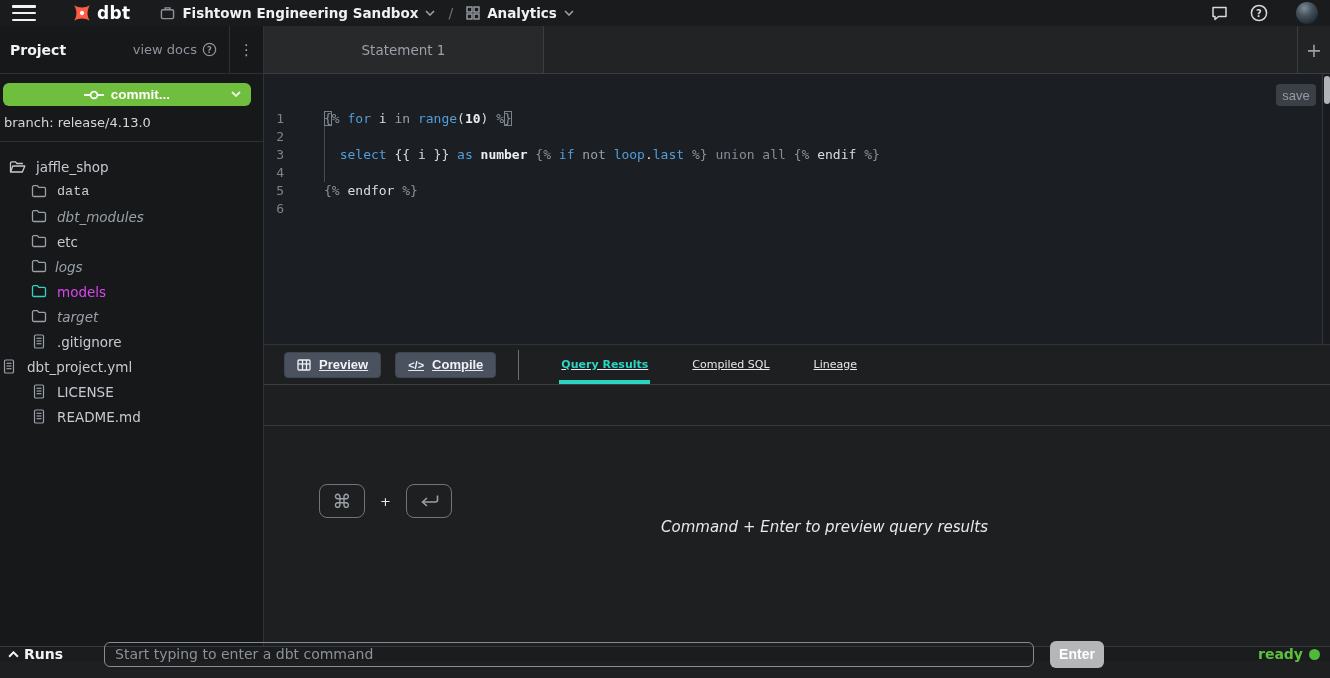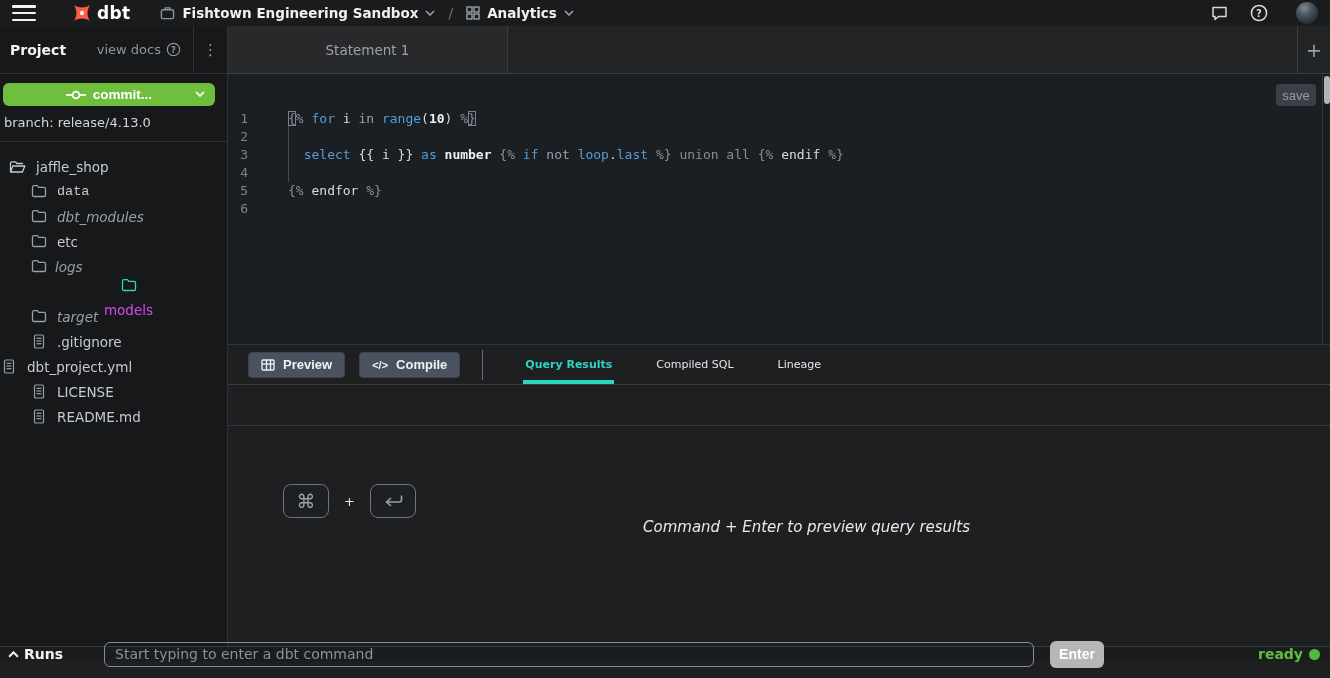--- a/index.html
+++ b/index.html
@@ -15,37 +15,37 @@
   .logo-text { color:#fff; font-weight:800; font-size:17px; letter-spacing:.3px; margin-left:3px; }
   .crumb { display:flex; align-items:center; margin-left:30px; gap:7px; }
   .crumb-label { color:#f0f1f3; font-weight:700; font-size:13.5px; }
   .slash { color:#6d737a; font-size:14px; margin:0 13px; }
   .topbar-right { margin-left:auto; display:flex; align-items:center; gap:22px; }
   .avatar { width:22px; height:22px; border-radius:50%; margin-left:6px;
             background:radial-gradient(circle at 38% 28%, #7d8b96 0%, #45525c 38%, #232e37 75%, #141c22 100%); }
 
   
   .content { display:flex; height:620px; }
-  .sidebar { width:228px; background:#16181a; border-right:1px solid #2f3336; display:flex; flex-direction:column; }
+  .sidebar { width:264px; background:#16181a; border-right:1px solid #2f3336; display:flex; flex-direction:column; }
   .main { flex:1; display:flex; flex-direction:column; min-width:0; }
 
   
   .side-head { height:48px; display:flex; align-items:center; padding:0 0 0 10px; border-bottom:1px solid #2c2f33; }
   .side-title { font-weight:700; font-size:14px; color:#f2f3f5; }
   .viewdocs { margin-left:auto; display:flex; align-items:center; gap:5px; color:#8f959c; font-size:13px; cursor:pointer; }
   .side-kebab { width:34px; align-self:stretch; border-left:1px solid #2c2f33; margin-left:12px; display:flex; align-items:center; justify-content:center; color:#9aa0a7; font-size:15px; cursor:pointer; }
   .commit-wrap { padding:9px 12px 0 3px; }
   .commit-btn { height:23px; width:100%; background:#6fbe3e; border:none; border-radius:6px; color:#fff; font-weight:700; font-size:13.5px;
                 display:flex; align-items:center; justify-content:center; gap:7px; cursor:pointer; position:relative; }
   .commit-btn .chev { position:absolute; right:10px; top:8px; }
   .branch-row { padding:9px 10px 11px 4px; font-size:13px; color:#d3d7db; border-bottom:1px solid #2c2f33; }
   .tree { padding-top:12px; }
   .tree-row { height:25px; display:flex; align-items:center; gap:10px; cursor:pointer; color:#c6cad0; font-size:13.5px; }
   .tree-row.italic { font-style:italic; color:#9aa0a8; }
-  .tree-row.active { color:#d946ef;flex-direction:column; }
+  .tree-row.active { color:#d946ef; }
   .tree-row.active svg { stroke:#2fd5c2 !important; }
   .tree-icon { width:17px; display:flex; justify-content:center; }
 
   
   .tabbar { height:48px; background:#222325; border-bottom:1px solid #3a3d41; display:flex; position:relative; }
   .etab { width:280px; background:#28292b; border-right:1px solid #3a3d41; display:flex; align-items:center; justify-content:center;
           color:#9ba1a8; font-size:13.5px; cursor:pointer; }
   .plus-btn { position:absolute; right:0; top:0; bottom:0; width:33px; border-left:1px solid #3a3d41; display:flex; align-items:center; justify-content:center;
               color:#9aa0a6; font-size:19px; cursor:pointer; }
 
@@ -58,21 +58,21 @@
   .ln { width:36px; text-align:right; padding-right:16px; color:#7d838b; flex:none; user-select:none; }
   .lc { white-space:pre; color:#d9dde2; padding-left:24px; }
   .tok.k { color:#539dd8; } .tok.j { color:#8a9099; } .tok.p { color:#d9dde2; }
   .tok.pb { color:#eceff2; font-weight:700; } .tok.o { color:#95a0ac; } .tok.m { color:#868d96; }
   .tok.b { outline:1px solid #7c828b; outline-offset:-1px; }
   .indent-guide { position:absolute; left:60px; top:52px; height:56px; width:1px; background:#454b52; }
   .ed-scrollbar { position:absolute; right:0; top:0; bottom:0; width:8px; background:#191b1e; border-left:1px solid #33373c; }
   .ed-thumb { position:absolute; top:2px; left:1px; width:6px; height:28px; background:#b0b3b7; border-radius:3px; }
 
   
-  .toolbar { height:40px; background:#1e1f21; border-bottom:1px solid #3a3d41; display:flex; align-items:center; padding-left:20px; }
+  .toolbar { height:40px; background:#1e1f21; border-bottom:1px solid #3a3d41; display:flex; align-items:center; padding-left:20px;text-decoration:underline; }
   .tool-btn { height:26px; background:#4a5260; border:1px solid #3e4551; border-radius:4px; color:#f0f2f4; font-size:13px; font-weight:600;
               display:flex; align-items:center; gap:8px; padding:0 12px; cursor:pointer; }
   .tool-btn + .tool-btn { margin-left:14px; }
   .tool-sep { width:1px; height:30px; background:#6b7076; margin-left:22px; }
   .rtabs { display:flex; margin-left:40px; gap:40px; height:100%; }
   .rtab { display:flex; align-items:center; color:#e4e7ea; font-size:11px; cursor:pointer; position:relative; padding:0 2px; }
   .rtab.active { color:#2bd5c2; font-weight:700; }
   .rtab.active::after { content:""; position:absolute; left:0; right:0; bottom:0; height:4px; background:#2bd5c2; }
   .substrip { height:41px; background:#1e1f21; border-bottom:1px solid #34373b; }
 

